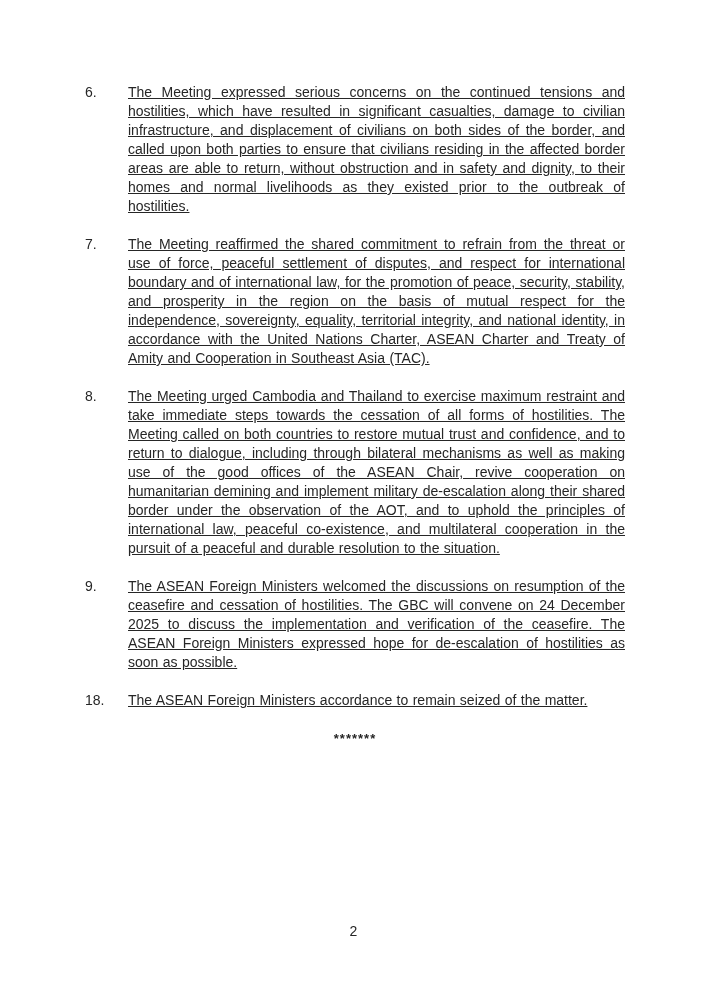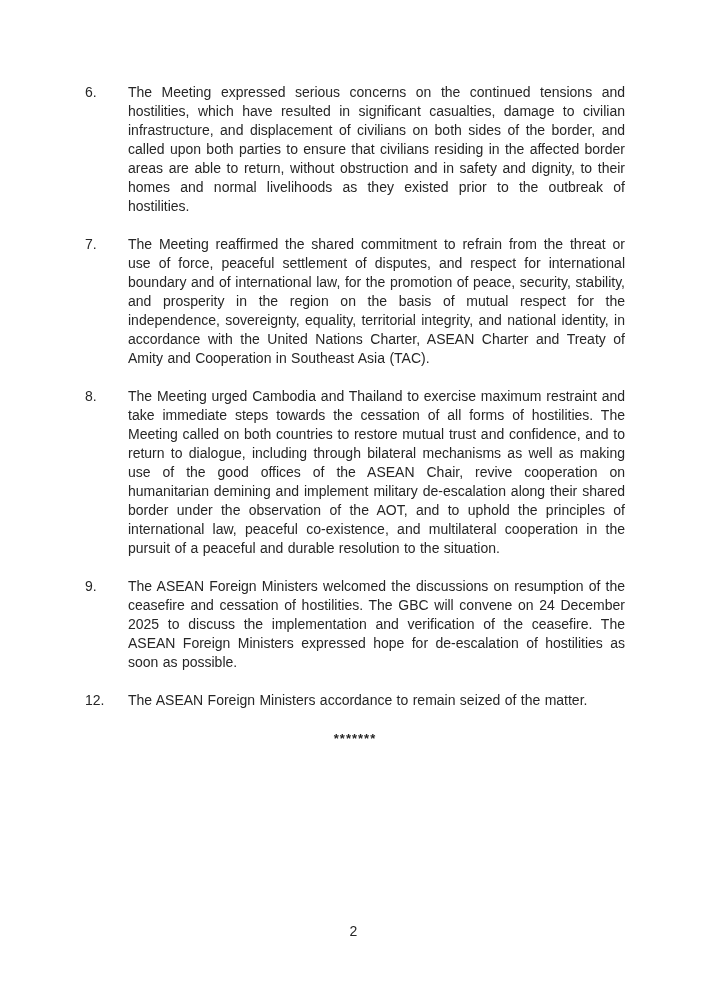--- a/index.html
+++ b/index.html
@@ -31,20 +31,21 @@
   .para-num {
     width: 43px;
     flex-shrink: 0;
     text-align: left;
   }
   .para-text {
     flex: 1;
     text-align: justify;
     text-align-last: left;
     word-spacing: 0.5px;
+    text-decoration: underline;
   }
   .separator {
     text-align: center;
     letter-spacing: 1px;
     font-weight: bold;
     margin-top: 19px;
     font-size: 13px;
   }
   .page-number {
     position: absolute;
@@ -76,21 +77,21 @@
       <div class="para-num">8.</div>
       <div class="para-text">The Meeting urged Cambodia and Thailand to exercise maximum restraint and take immediate steps towards the cessation of all forms of hostilities. The Meeting called on both countries to restore mutual trust and confidence, and to return to dialogue, including through bilateral mechanisms as well as making use of the good offices of the ASEAN Chair, revive cooperation on humanitarian demining and implement military de-escalation along their shared border under the observation of the AOT, and to uphold the principles of international law, peaceful co-existence, and multilateral cooperation in the pursuit of a peaceful and durable resolution to the situation.</div>
     </div>
 
     <div class="para">
       <div class="para-num">9.</div>
       <div class="para-text">The ASEAN Foreign Ministers welcomed the discussions on resumption of the ceasefire and cessation of hostilities. The GBC will convene on 24 December 2025 to discuss the implementation and verification of the ceasefire. The ASEAN Foreign Ministers expressed hope for de-escalation of hostilities as soon as possible.</div>
     </div>
 
     <div class="para">
-      <div class="para-num">12.</div>
+      <div class="para-num">18.</div>
       <div class="para-text">The ASEAN Foreign Ministers accordance to remain seized of the matter.</div>
     </div>
 
     <div class="separator">*******</div>
 
   </div>
 
   <div class="page-number">2</div>
 </div>
 

